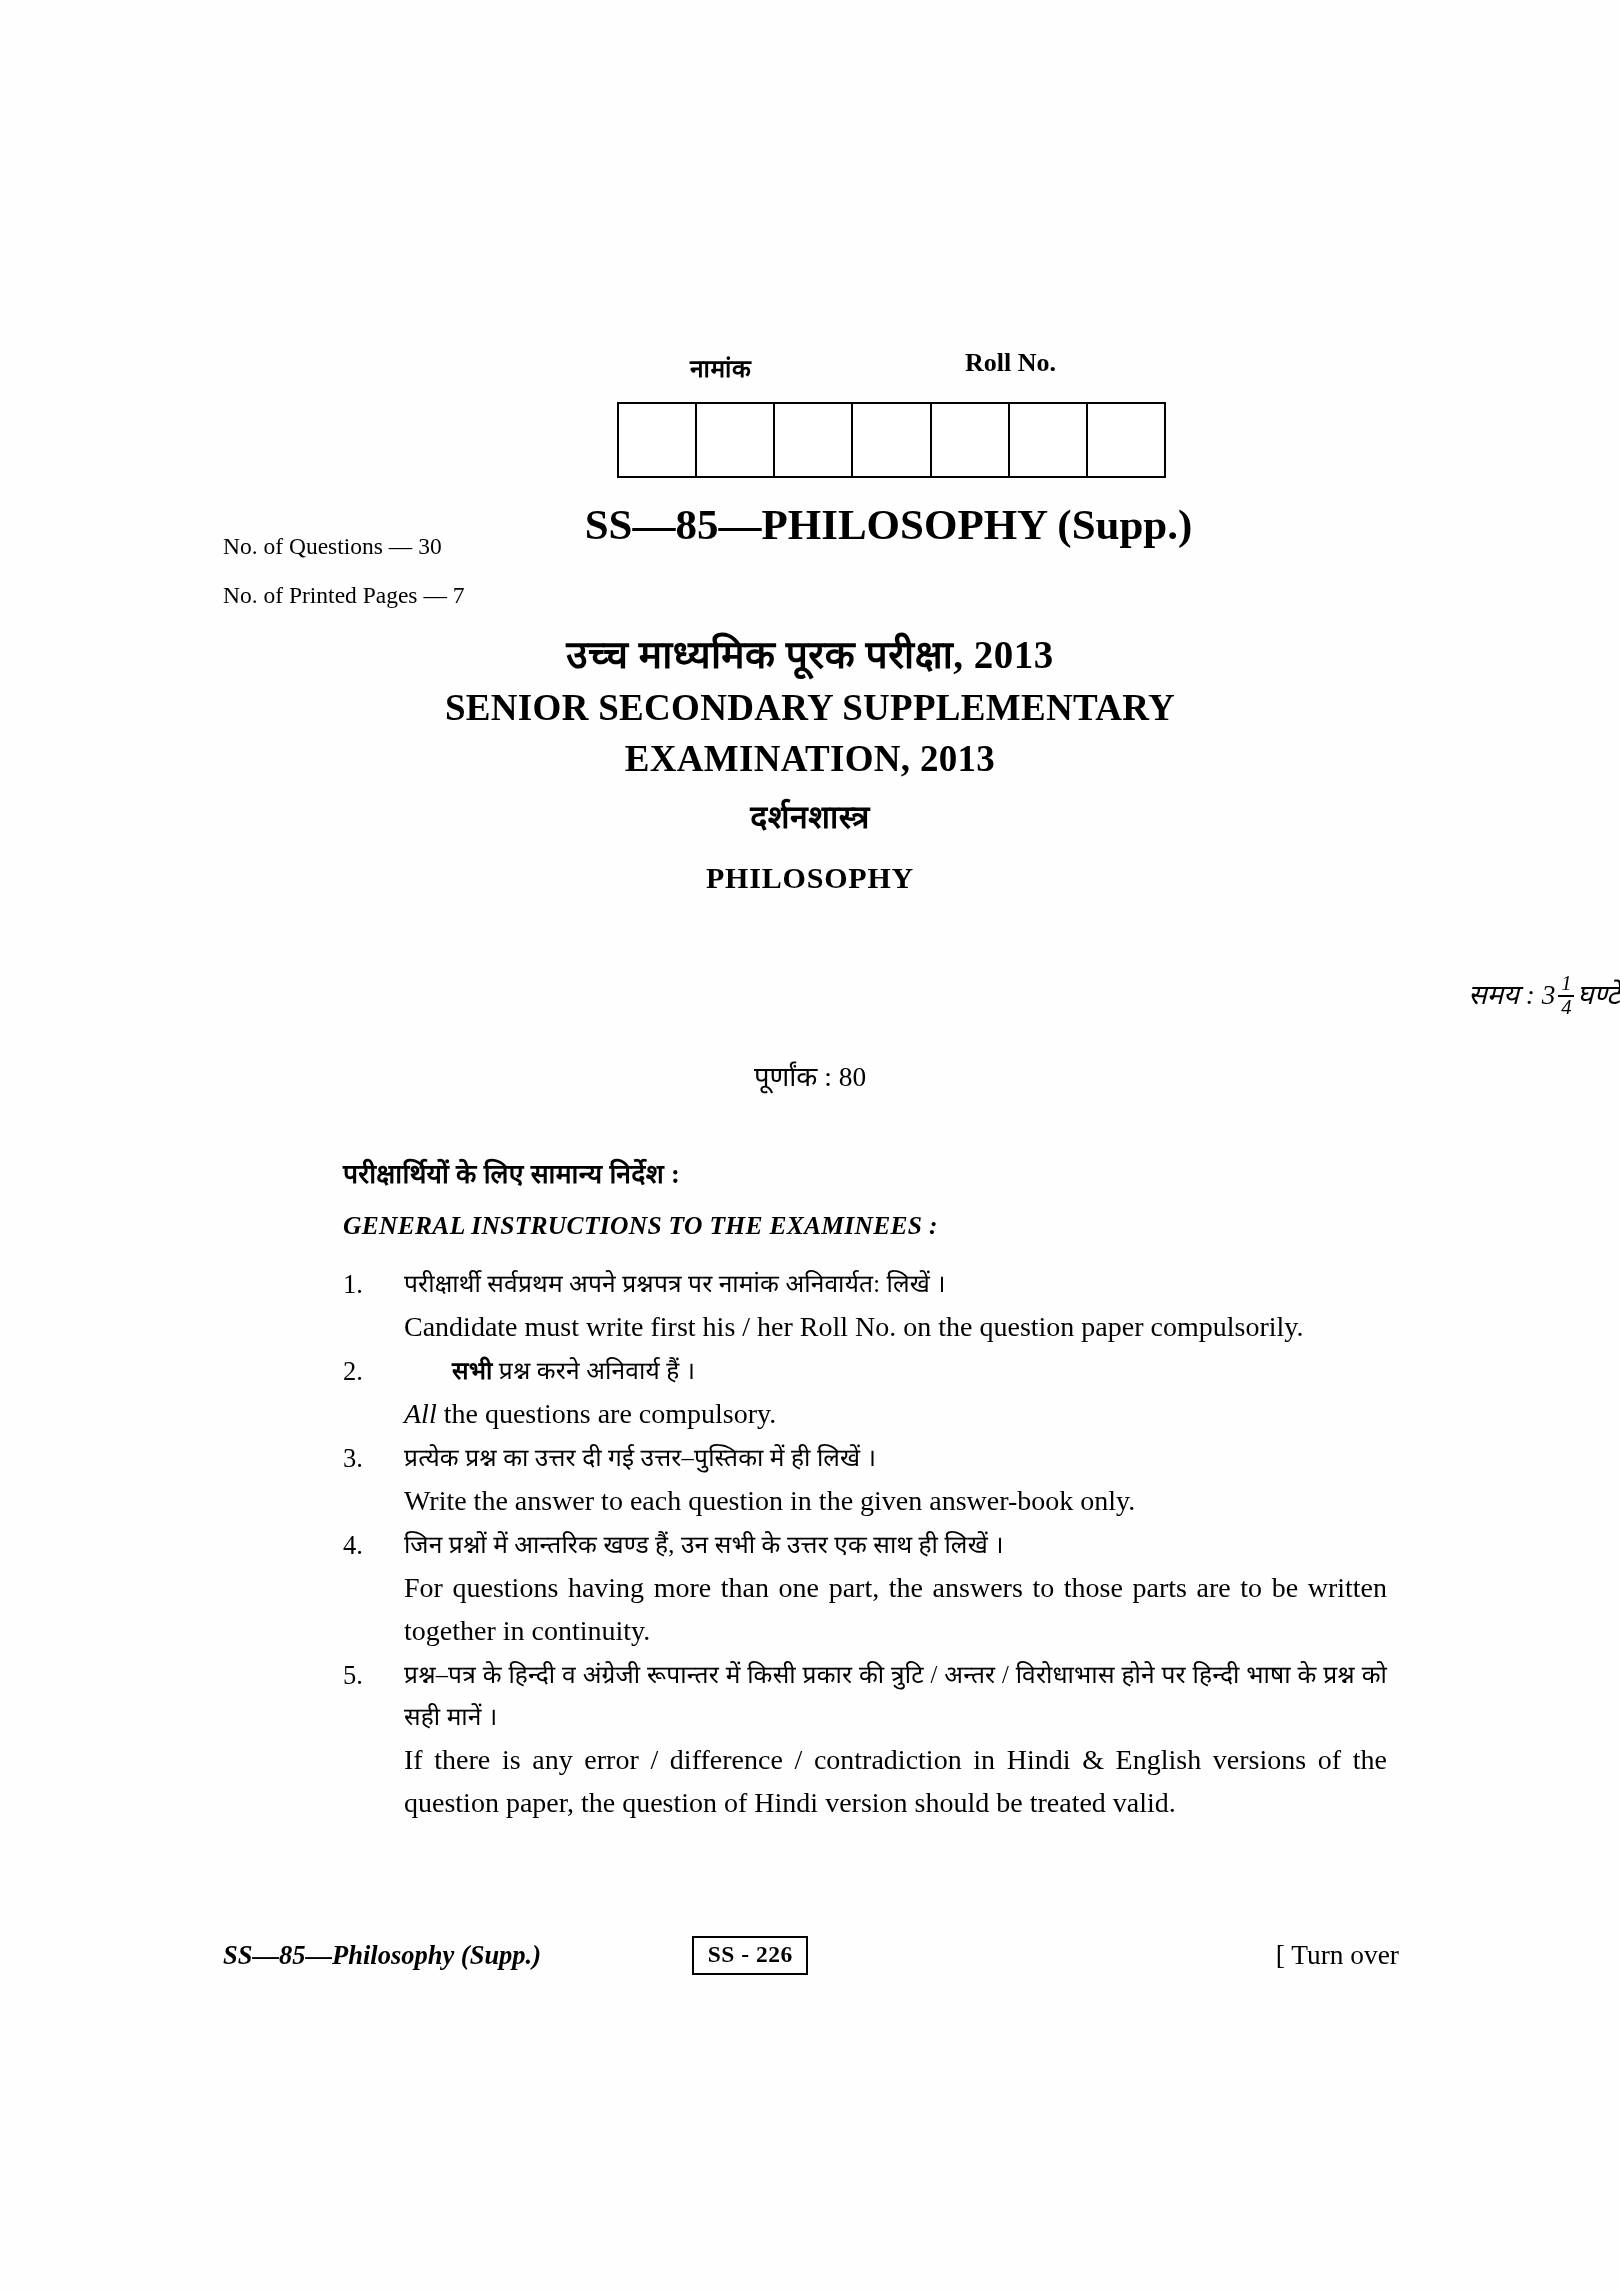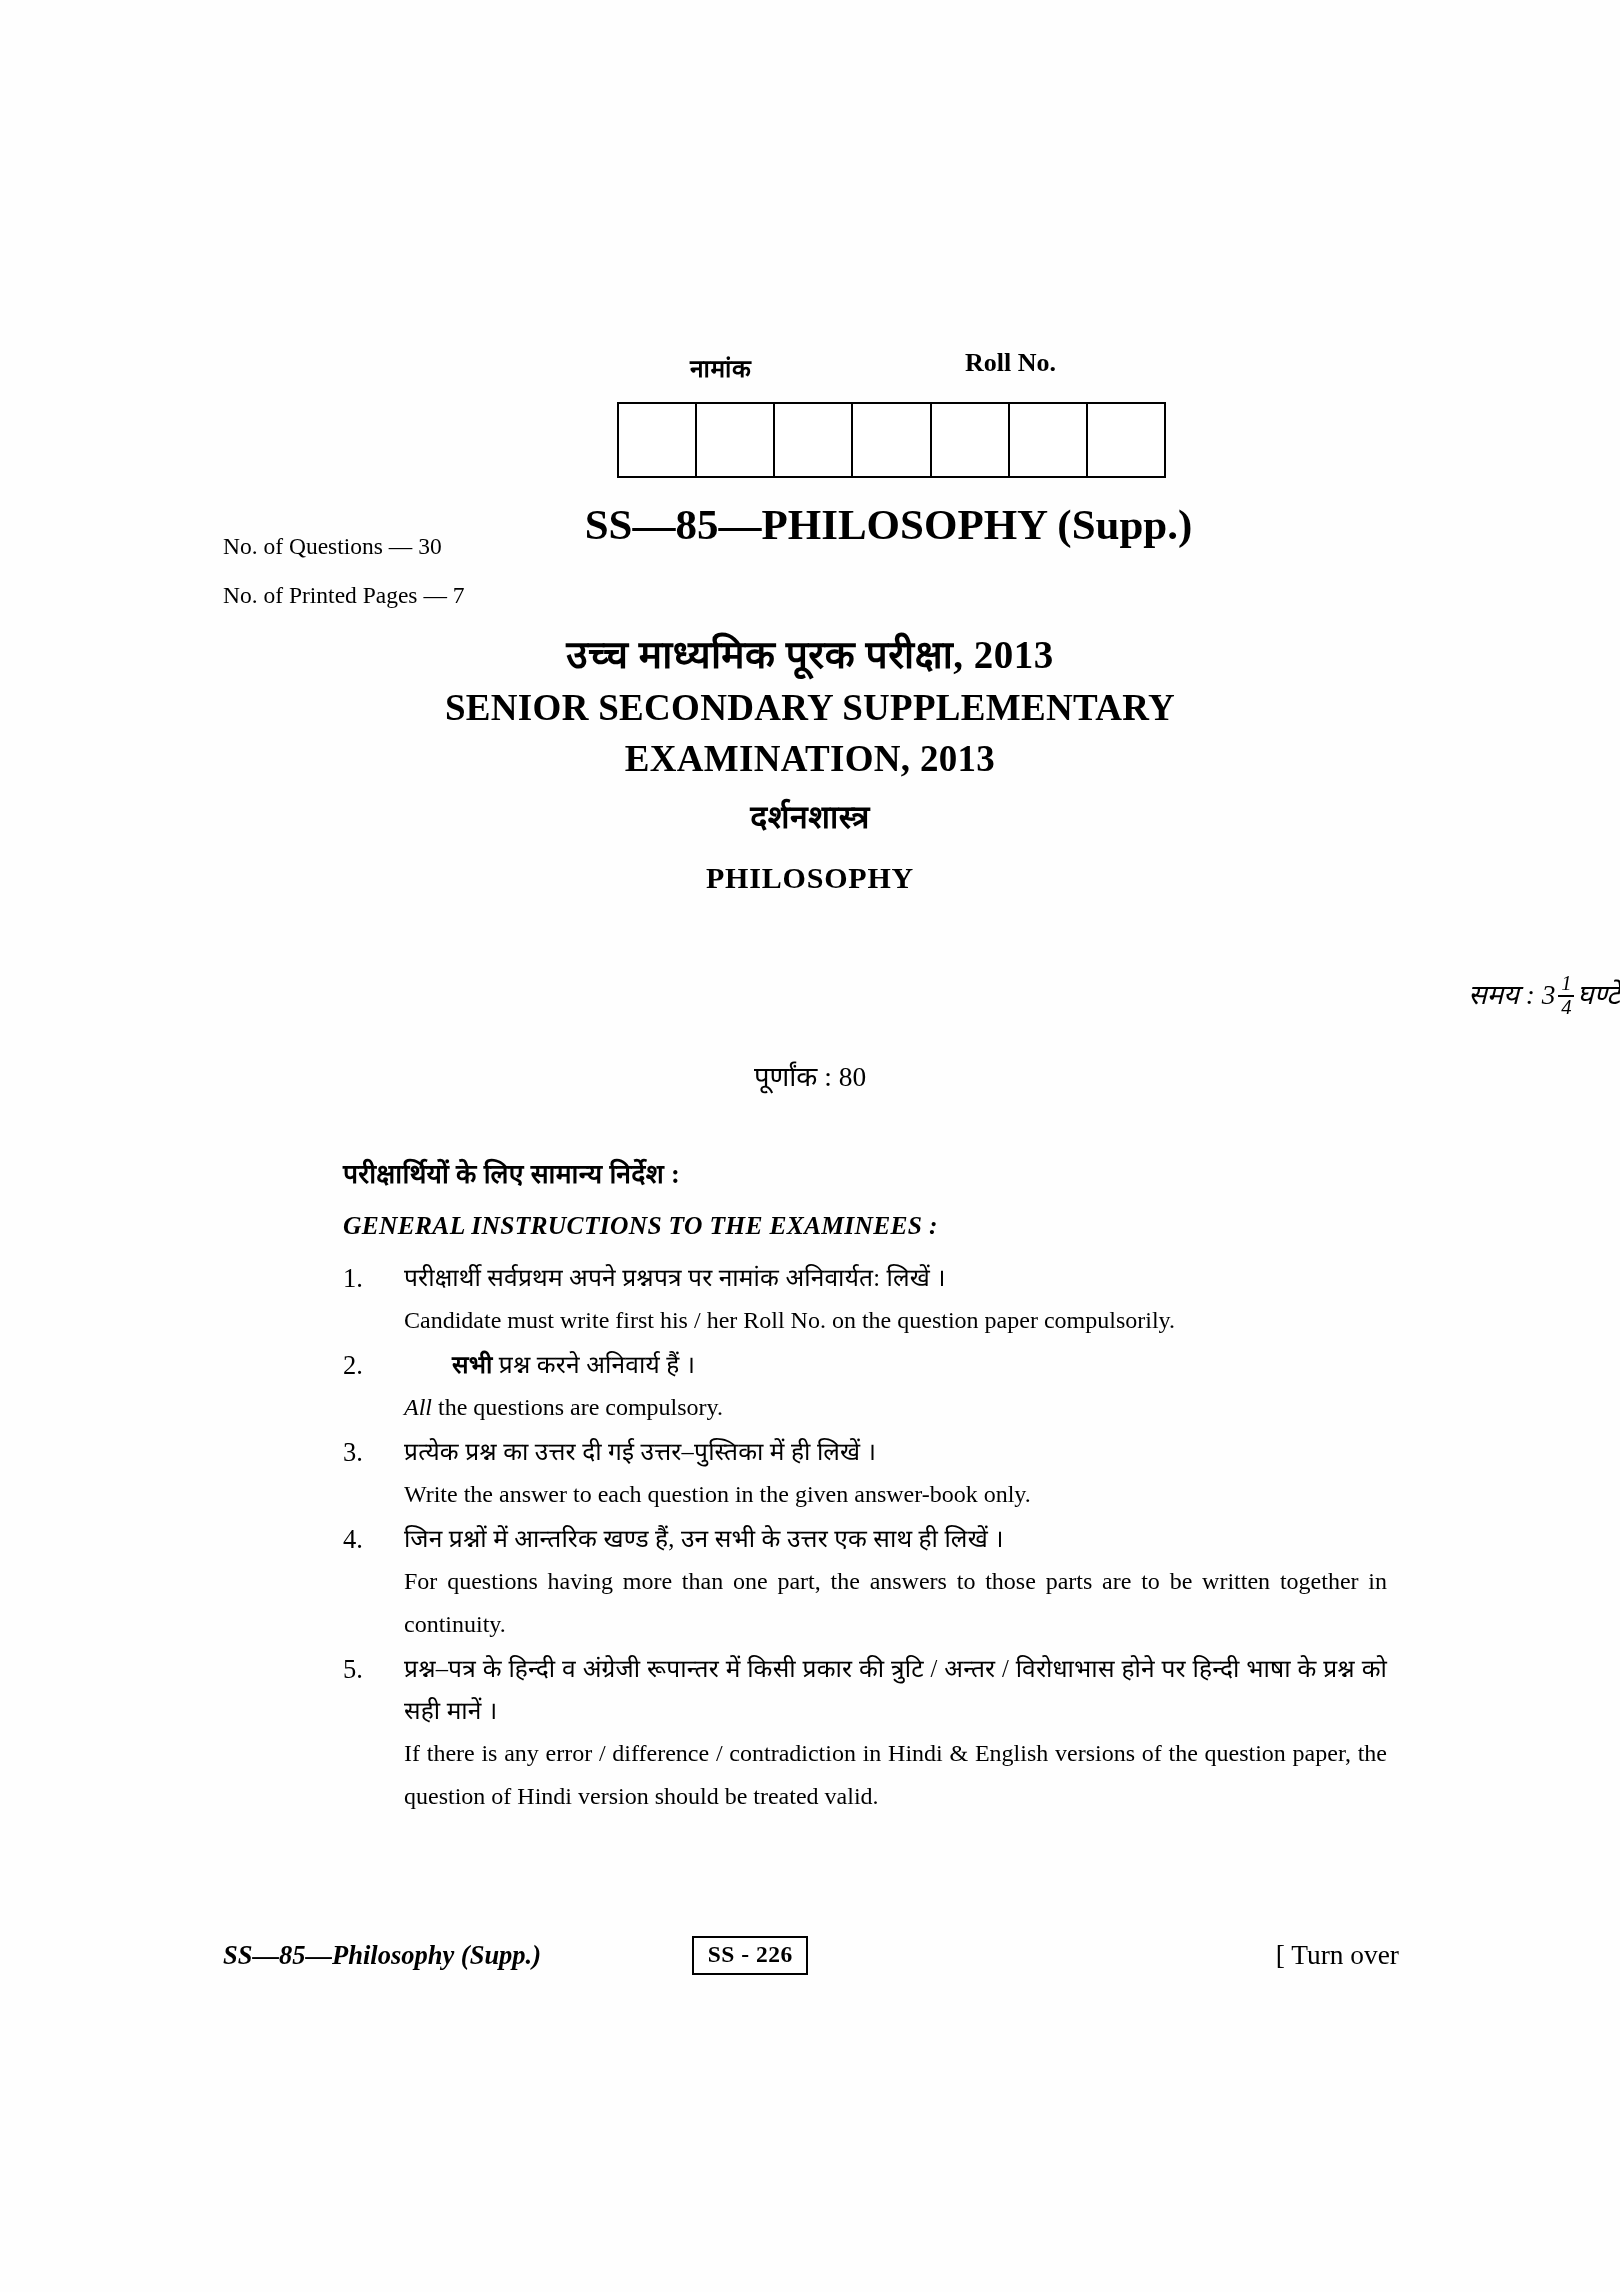--- a/index.html
+++ b/index.html
@@ -163,21 +163,21 @@
     font-size: 26.5px;
     font-weight: 700;
     letter-spacing: 0.3px;
     margin-bottom: 19.6px;
   }
   .instr-head-en {
     font-size: 25.5px;
     font-style: italic;
     font-weight: 600;
     letter-spacing: 0.3px;
-    margin-bottom: 16px;
+    margin-bottom: 22px;
   }
   .instr-item {
     display: flex;
     align-items: flex-start;
     margin-bottom: 2px;
   }
   .instr-num {
     width: 61px;
     flex: none;
     font-size: 26.5px;
@@ -187,21 +187,21 @@
   .instr-hi {
     font-size: 24.5px;
     line-height: 42px;
     letter-spacing: 0.2px;
   }
   .instr-hi.justify {
     text-align: justify;
     text-align-last: left;
   }
   .instr-en {
-    font-size: 24px;
+    font-size: 28px;
     line-height: 43px;
     text-align: justify;
     text-align-last: left;
   }
   .bold { font-weight: 700; margin-left: 48px; }
   .ital { font-style: italic; }
 
   
   .footer {
     position: absolute;

